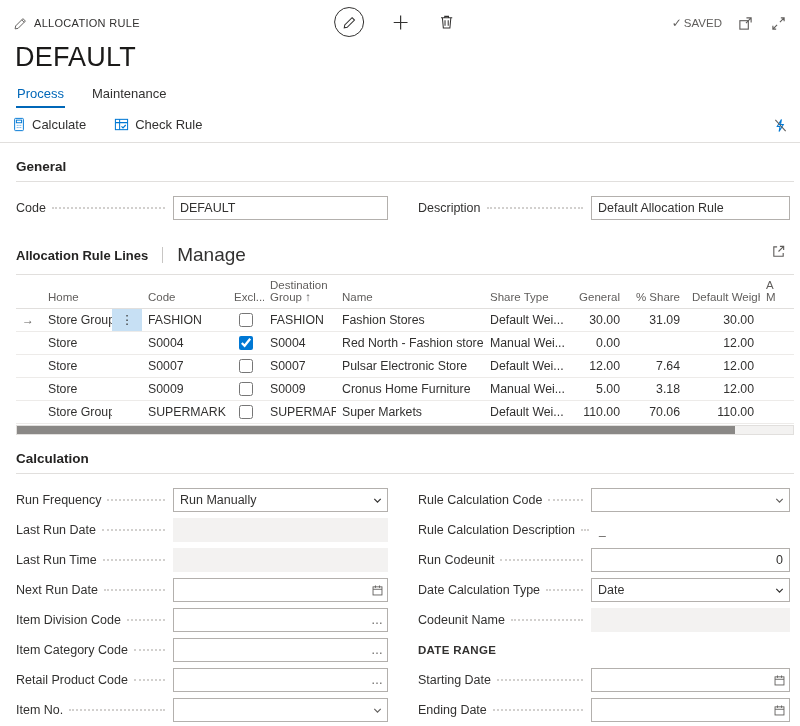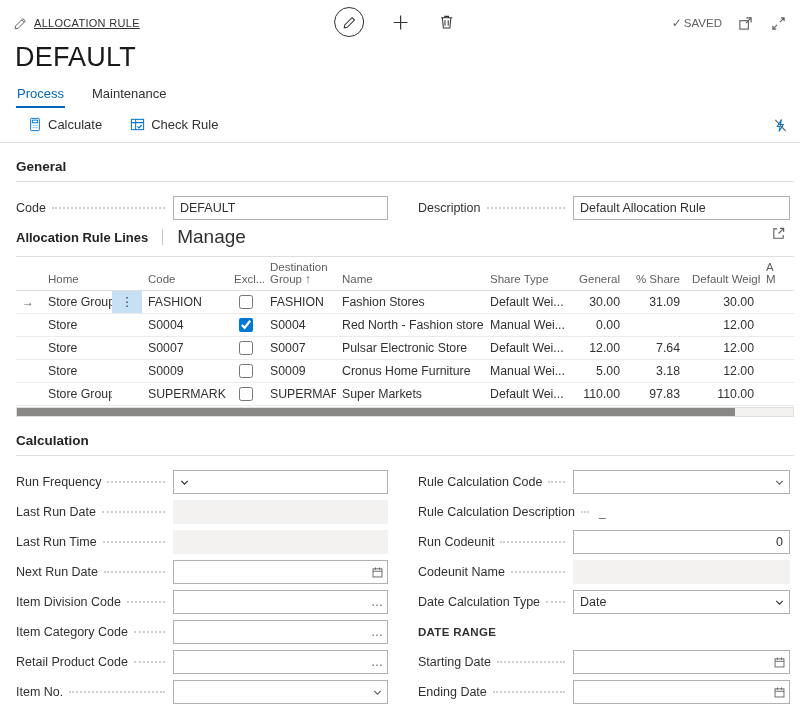--- a/index.html
+++ b/index.html
@@ -1,65 +1,65 @@
 <!DOCTYPE html>
 <html><head>
 <meta charset="utf-8">
 <style>
   * { box-sizing: border-box; margin: 0; padding: 0; }
   html,body { width:800px; height:726px; overflow:hidden; background:#fff;
     font-family:"Liberation Sans","DejaVu Sans",sans-serif; color:#323130; }
 
   
   .topbar { position:relative; display:flex; align-items:center; height:38px; padding:8px 12px 0 14px; }
-  .topbar-left { display:flex; align-items:center; gap:7px;text-decoration:underline; }
+  .topbar-left { display:flex; align-items:center; gap:7px; }
   .record-caption { font-size:11px; letter-spacing:.3px; color:#323130; }
   .topbar-center { position:absolute; left:50%; top:7px; transform:translateX(-54%); display:flex; align-items:center; gap:26px; }
   .circle-btn { width:30px; height:30px; border:1px solid #323130; border-radius:50%; display:flex; align-items:center; justify-content:center; background:#fff; cursor:pointer; }
   .icon-btn { background:none; border:none; cursor:pointer; display:flex; align-items:center; justify-content:center; padding:2px; }
   .topbar-right { margin-left:auto; display:flex; align-items:center; gap:14px; }
   .saved { display:flex; align-items:center; gap:2px; color:#605e5c; font-size:11.5px; }
   .saved .chk { font-size:12px; }
 
   
   .page-title { font-size:27px; font-weight:400; color:#1b1a19; padding:4px 0 2px 15px; letter-spacing:.2px; }
 
   
   .menu-tabs { display:flex; gap:26px; padding:8px 16px 0;align-items:center; }
   .menu-tab { font-size:13px; padding:3px 1px 5px; color:#323130; cursor:pointer; border-bottom:2px solid transparent; }
   .menu-tab.active { color:#0067b8; border-bottom-color:#0067b8; }
 
   
-  .action-bar { position:relative; display:flex; align-items:flex-start; gap:28px; padding:9px 28px 10px; border-bottom:1px solid #e1dfdd; }
+  .action-bar { position:relative; display:flex; align-items:flex-start; gap:28px; padding:9px 12px 10px; border-bottom:1px solid #e1dfdd; }
   .action { display:flex; align-items:center; gap:6px; font-size:13px; color:#323130; cursor:pointer; background:none; border:none; }
   .action-bar .far-right { position:absolute; right:10px; top:8px; }
 
   .content { padding:0 6px 0 16px; }
 
   
   .section { margin-top:16px; }
   .section-title { font-size:13.5px; font-weight:bold; color:#252423; padding-bottom:7px; border-bottom:1px solid #e1dfdd; }
 
   
   .field-grid { display:flex; gap:30px; margin-top:14px; }
   .field-col { width:372px; }
   .field-row { display:flex; align-items:center; height:24px; margin-bottom:6px; }
   .f-label { font-size:12.5px; color:#323130; white-space:nowrap; }
   .leader { flex:1; min-width:8px; height:0; border-bottom:2px dotted #d2d0ce; align-self:center; margin:0 8px 0 6px; }
   .ctl { width:215px; height:24px; border:1px solid #b3b0ad; background:#fff; display:flex; align-items:center; flex:none; }
-  .field-col.right .ctl { width:217px; }
+  .field-col.right .ctl { width:199px; }
   .ctl input { flex:1; min-width:0; border:none; outline:none; background:transparent; font:inherit; font-size:12.5px; color:#323130; padding:0 6px; height:100%; }
   .ctl input.num { text-align:right; }
   .ctl.disabled { background:#f3f2f1; border-color:#f3f2f1; }
   .adorn { flex:none; display:flex; align-items:center; justify-content:center; width:20px; height:100%; cursor:pointer; color:#605e5c; background:none; border:none; font-size:12px; }
   .plain-value { font-size:12px; color:#605e5c; width:217px; padding-left:2px; }
   .group-heading { font-size:11.5px; font-weight:bold; color:#323130; height:24px; line-height:24px; margin-bottom:6px; letter-spacing:.3px; }
 
   
-  .subpage-bar { position:relative; display:flex; align-items:center; padding-bottom:8px; border-bottom:1px solid #e1dfdd; }
+  .subpage-bar { position:relative; display:flex; align-items:center; margin-top:18px; padding-bottom:8px; border-bottom:1px solid #e1dfdd; }
   .subpage-title { font-size:13px; font-weight:bold; color:#252423; }
   .vsep { width:1px; height:16px; background:#c8c6c4; margin:0 14px; }
   .manage-tab { font-size:19px; color:#323130; cursor:pointer; }
   .subpage-bar .bar-right { position:absolute; right:6px; top:-2px; }
 
   
   table { width:100%; border-collapse:collapse; table-layout:fixed; margin-top:2px; }
   th { font-weight:normal; font-size:11.5px; color:#605e5c; text-align:left; vertical-align:bottom;
        padding:2px 6px 5px; border-bottom:1px solid #e1dfdd; overflow:hidden; white-space:nowrap; }
   th.num, td.num { text-align:right; }
@@ -297,39 +297,40 @@
       <tr>
         <td class="c-marker"></td>
         <td>Store Group</td>
         <td class="c-sel"></td>
         <td>SUPERMARK</td>
         <td class="c-excl"><input type="checkbox" style=""></td>
         <td>SUPERMARK</td>
         <td>Super Markets</td>
         <td>Default Wei...</td>
         <td class="num">110.00</td>
-        <td class="num">97.83</td>
+        <td class="num">70.06</td>
         <td class="num">110.00</td>
         <td></td>
       </tr>
     </tbody>
   </table>
   <div class="hscroll">
     <div class="thumb"></div>
   </div>
 
   <div class="section">
     <div class="section-title">Calculation</div>
     <div class="field-grid">
 
       <div class="field-col">
         <div class="field-row">
           <span class="f-label">Run Frequency</span>
           <span class="leader"></span>
           <div class="ctl">
+            <input value="Run Manually" style="">
             <button class="adorn">
                 <svg width="11" height="11" viewBox="0 0 12 12" fill="none" stroke="#323130" stroke-width="1.3">
                   <path d="M2.5 4.2L6 7.8l3.5-3.6"></path>
                 </svg>
               </button>
           </div>
         </div>
         <div class="field-row">
           <span class="f-label">Last Run Date</span>
           <span class="leader"></span>
@@ -414,37 +415,37 @@
           <span class="plain-value">_</span>
         </div>
         <div class="field-row">
           <span class="f-label">Run Codeunit</span>
           <span class="leader"></span>
           <div class="ctl">
               <input class="num" value="0" style="">
             </div>
         </div>
         <div class="field-row">
+          <span class="f-label">Date Calculation Type</span>
+          <span class="leader"></span>
+          <div class="ctl">
+            <input value="Date" style="">
+            <button class="adorn">
+                <svg width="11" height="11" viewBox="0 0 12 12" fill="none" stroke="#323130" stroke-width="1.3">
+                  <path d="M2.5 4.2L6 7.8l3.5-3.6"></path>
+                </svg>
+              </button>
+          </div>
+        </div>
+        <div class="field-row">
           <span class="f-label">Codeunit Name</span>
           <span class="leader"></span>
           <div class="ctl disabled">
               <input disabled="" value="" style="">
             </div>
-        </div>
-        <div class="field-row">
-          <span class="f-label">Date Calculation Type</span>
-          <span class="leader"></span>
-          <div class="ctl">
-            <input value="Date" style="">
-            <button class="adorn">
-                <svg width="11" height="11" viewBox="0 0 12 12" fill="none" stroke="#323130" stroke-width="1.3">
-                  <path d="M2.5 4.2L6 7.8l3.5-3.6"></path>
-                </svg>
-              </button>
-          </div>
         </div>
         <div class="group-heading">DATE RANGE</div>
         <div class="field-row">
           <span class="f-label">Starting Date</span>
           <span class="leader"></span>
           <div class="ctl">
             <input value="" style="">
             <button class="adorn">
                 <svg width="13" height="13" viewBox="0 0 16 16" fill="none" stroke="#605e5c" stroke-width="1.1">
                   <rect x="2.5" y="3.5" width="11" height="10"></rect>

